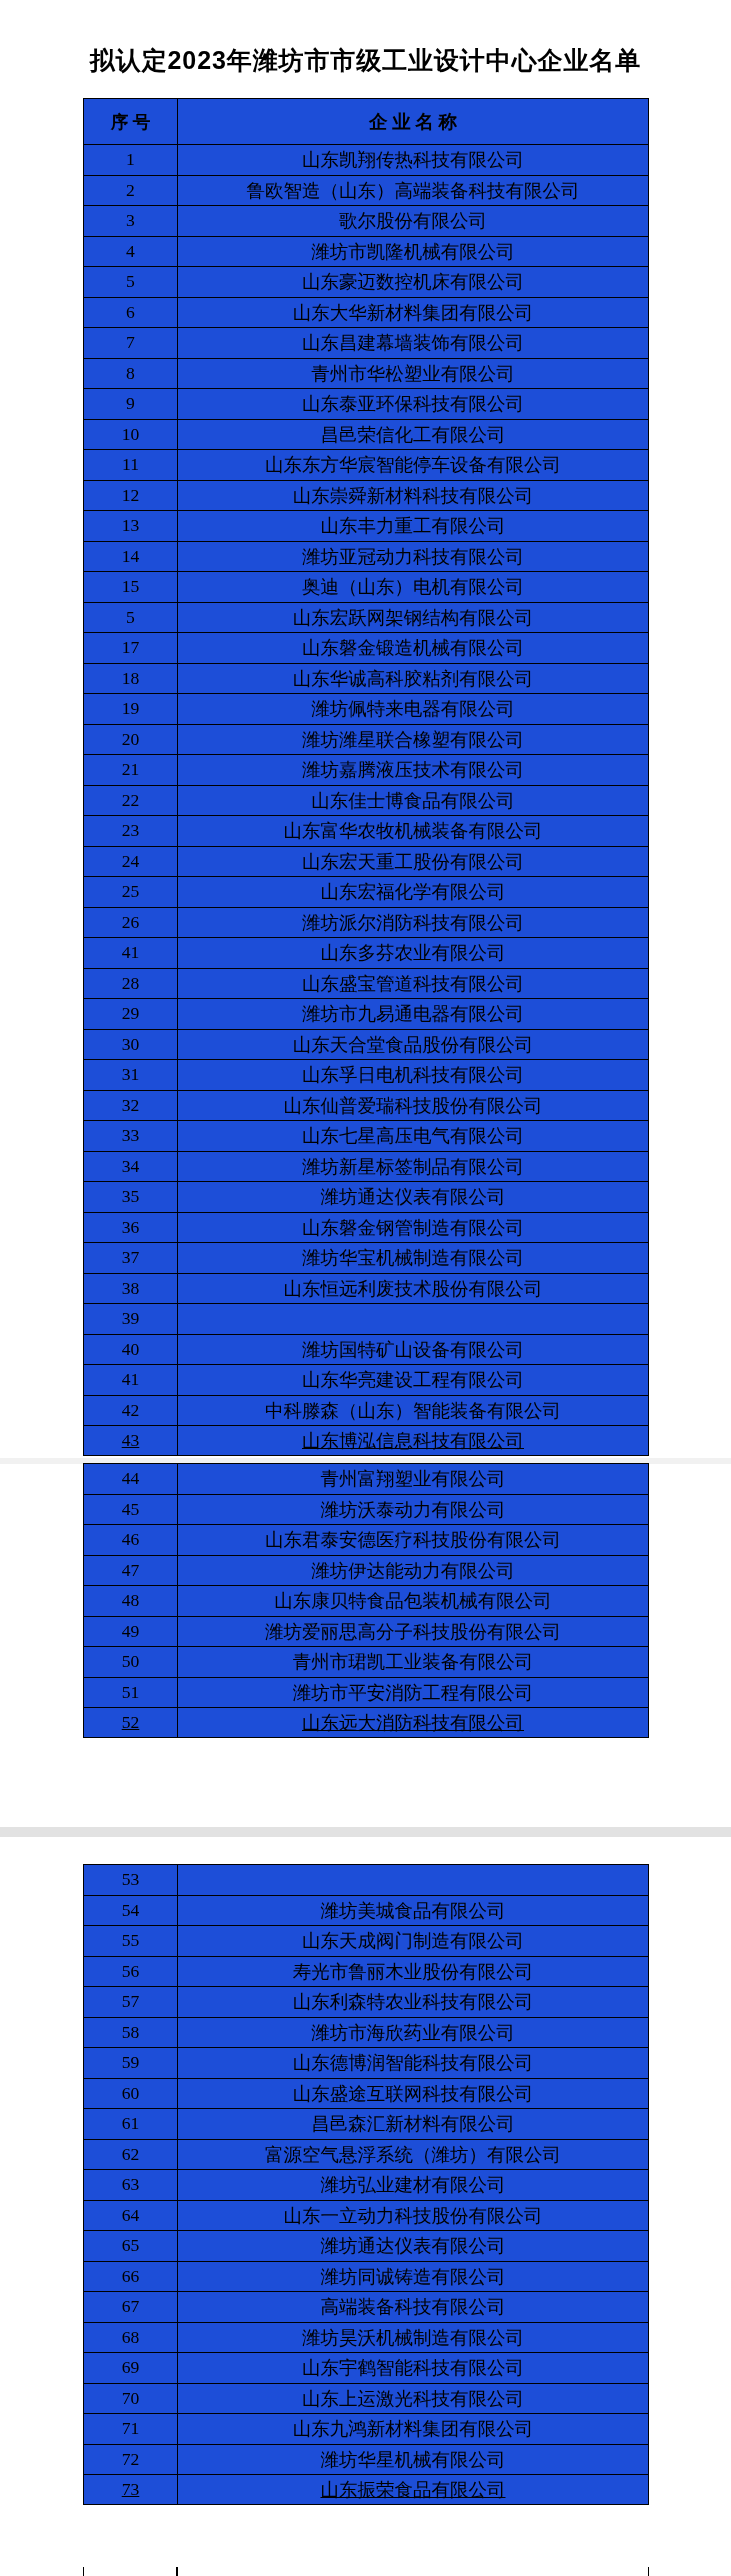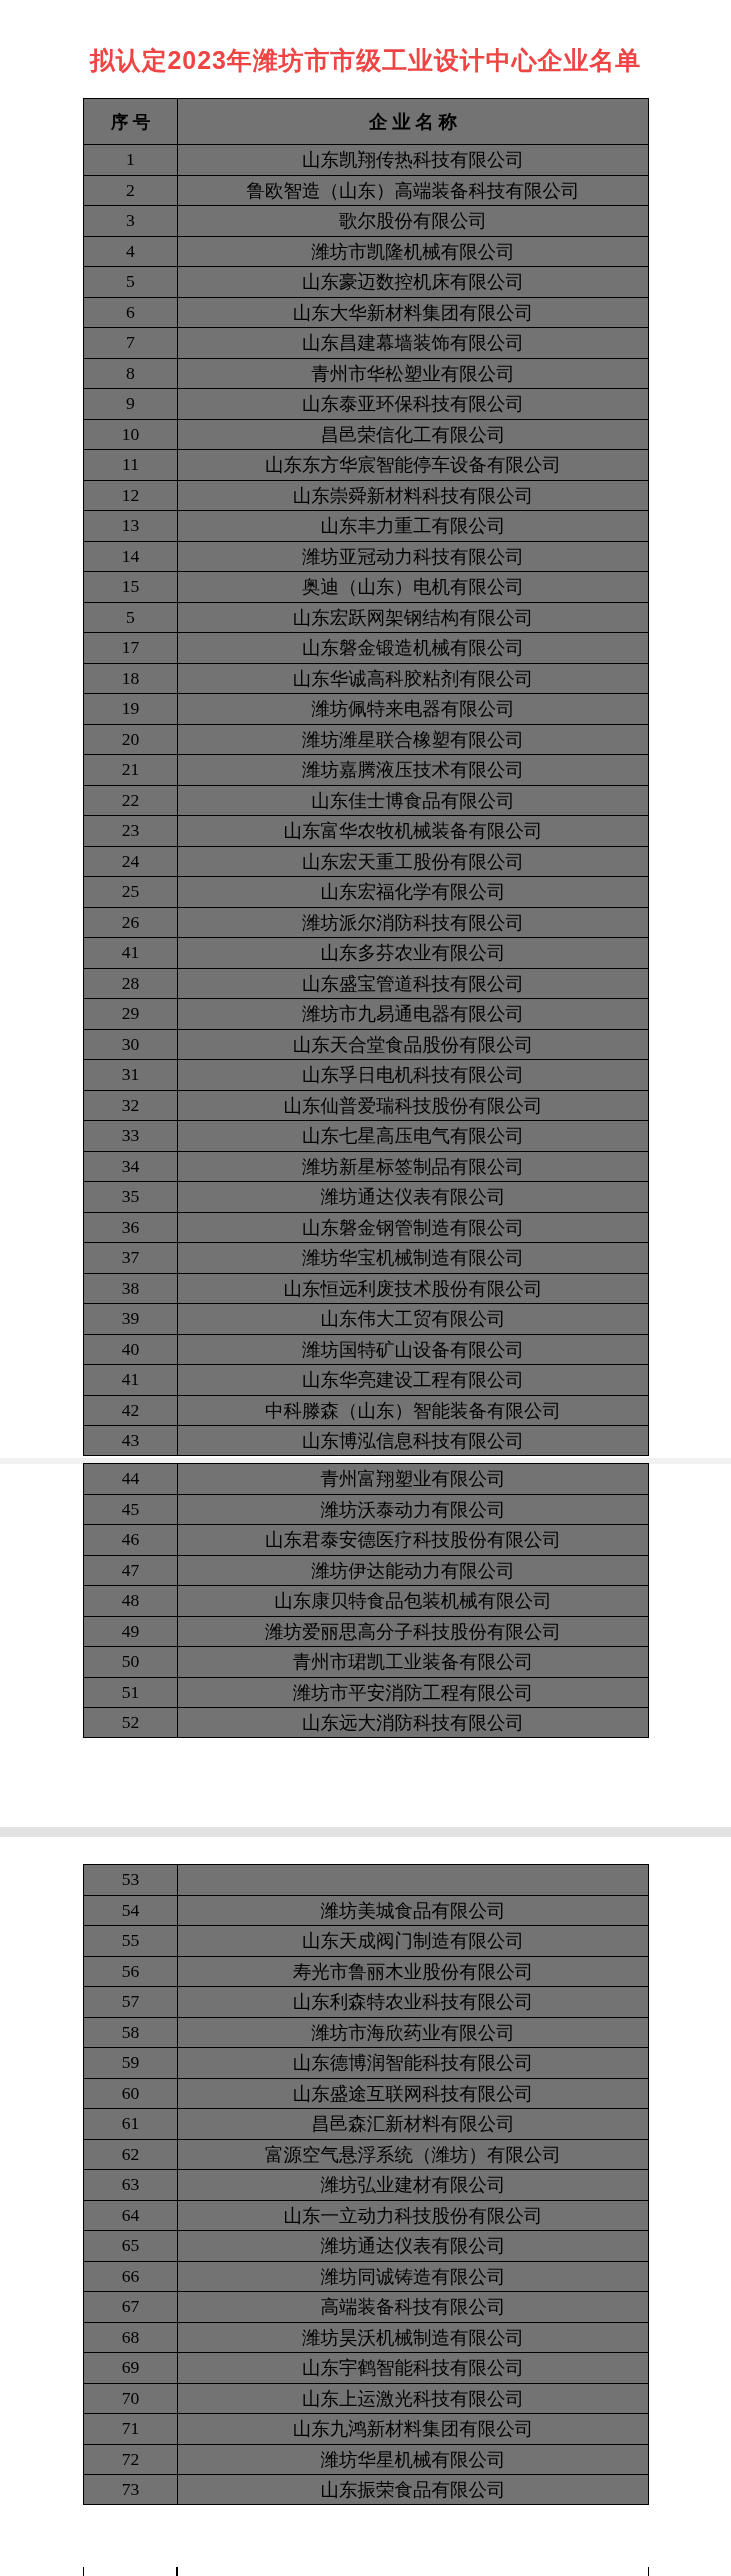--- a/index.html
+++ b/index.html
@@ -13,46 +13,46 @@
   }
   .doc-title{
     position:absolute;
     top:44px;left:0;width:100%;
     margin:0;
     text-align:center;
     font-family:"Liberation Sans","DejaVu Sans",sans-serif;
     font-weight:bold;
     font-size:25px;
     letter-spacing:0.9px;
-    color:#ef4444;
+    color:#000000;
   }
   .tbl{
     position:absolute;
     left:83px;
     width:566px;
     box-sizing:border-box;
     border:1.8px solid #000;
-    background:#737373;
+    background:#1d4ed8;
   }
   .thead{
     display:flex;
     height:46px;
     box-sizing:border-box;
     border-bottom:1.8px solid #000;
     font-weight:bold;
     font-size:18.5px;
   }
   .trow{
     display:flex;
     height:30.5px;
     box-sizing:border-box;
     border-bottom:1.8px solid #000;
     font-size:18.5px;
   }
-  .trow:last-child{border-bottom:none;height:29px;}
+  .trow:last-child{border-bottom:none;height:29px;text-decoration:underline;}
   .cell{
     display:flex;
     align-items:center;
     justify-content:center;
     box-sizing:border-box;
     overflow:hidden;
     white-space:nowrap;
   }
   .cell.no{
     width:94px;
@@ -241,21 +241,20 @@
         <div class="trow">
           <div class="cell no">37</div>
           <div class="cell name">潍坊华宝机械制造有限公司</div>
         </div>
         <div class="trow">
           <div class="cell no">38</div>
           <div class="cell name">山东恒远利废技术股份有限公司</div>
         </div>
         <div class="trow">
           <div class="cell no">39</div>
-          <div class="cell name">山东伟大工贸有限公司</div>
         </div>
         <div class="trow">
           <div class="cell no">40</div>
           <div class="cell name">潍坊国特矿山设备有限公司</div>
         </div>
         <div class="trow">
           <div class="cell no">41</div>
           <div class="cell name">山东华亮建设工程有限公司</div>
         </div>
         <div class="trow">

